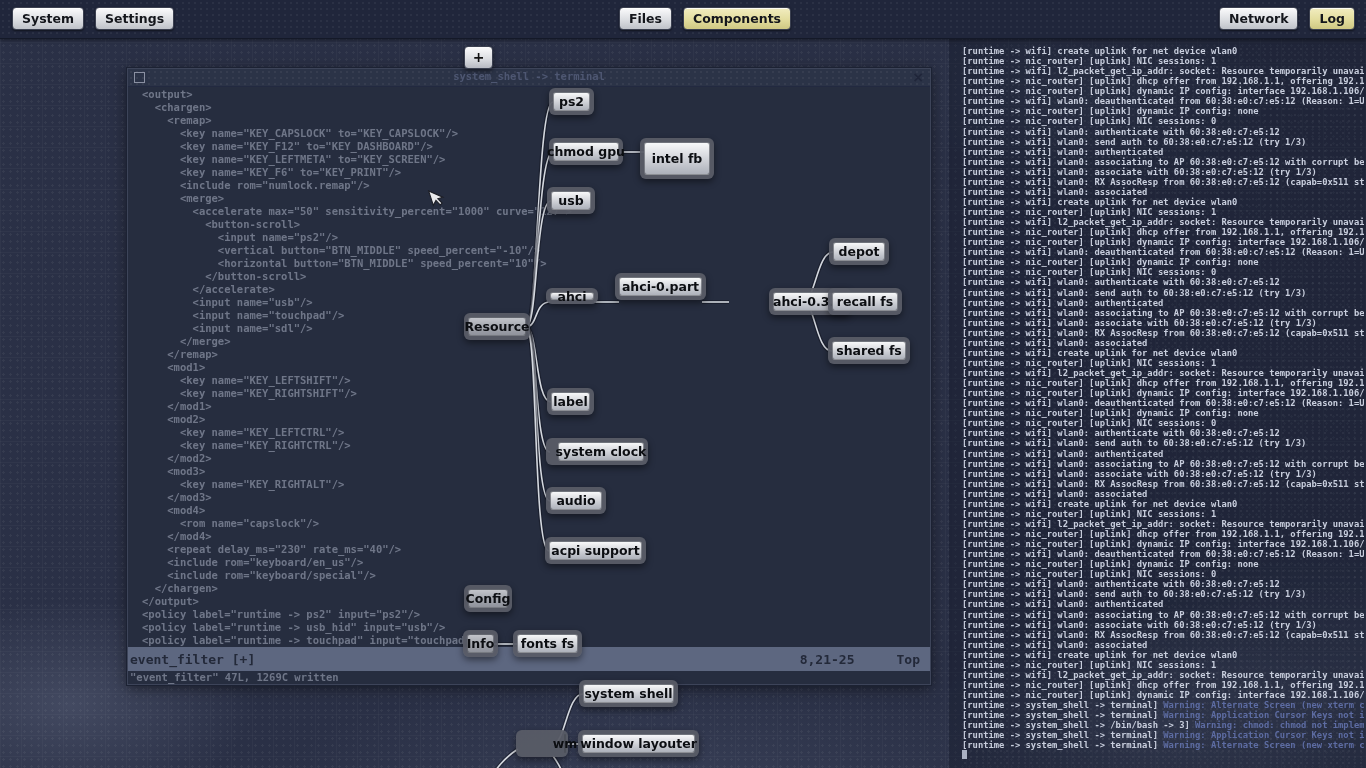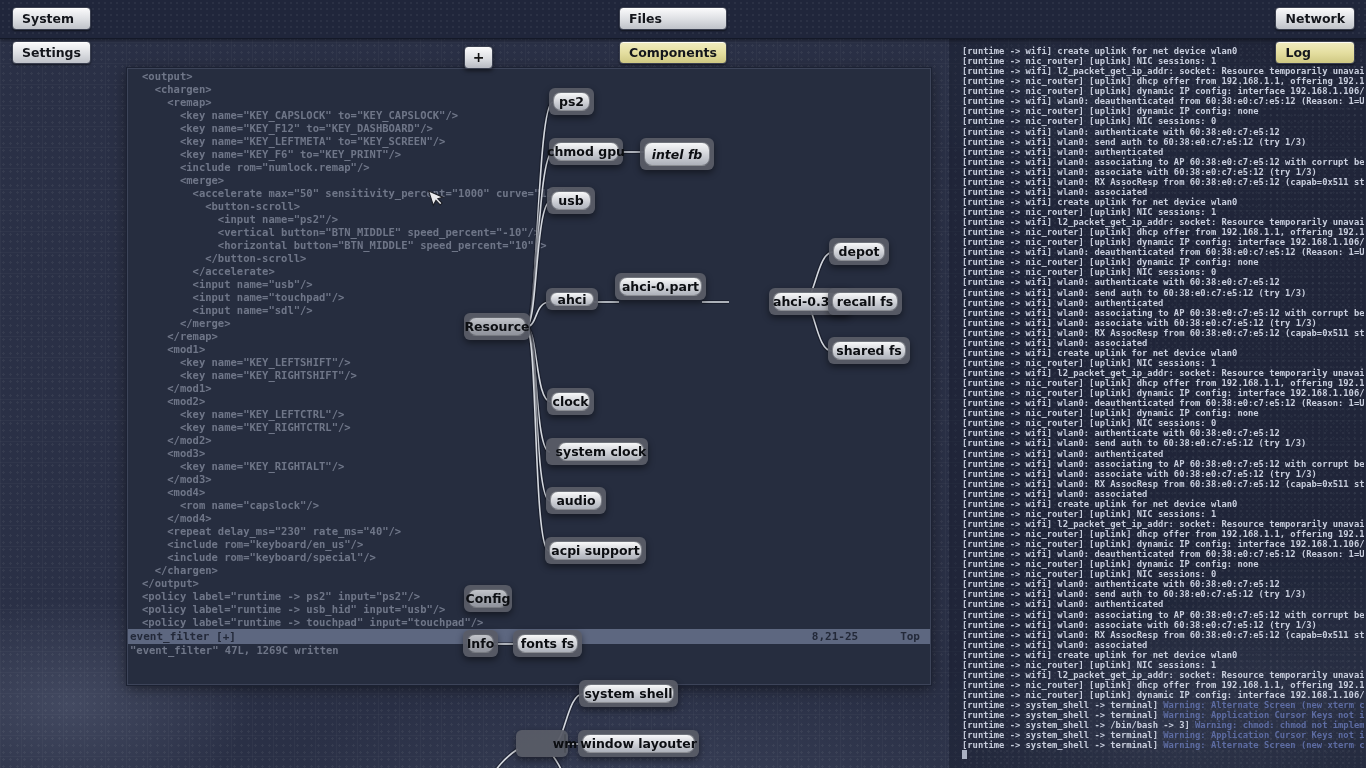--- a/index.html
+++ b/index.html
@@ -14,21 +14,21 @@
       radial-gradient(ellipse 500px 120px at 660px 770px, rgba(160,175,210,.10), transparent 75%),
       radial-gradient(rgba(255,255,255,.05) 1px, transparent 1.2px),
       linear-gradient(rgba(255,255,255,.028) 1px, transparent 1px),
       linear-gradient(90deg, rgba(255,255,255,.028) 1px, transparent 1px);
     background-size:auto,auto,auto,auto,auto,7px 7px,21px 21px,21px 21px;}
   .dots{background-image:radial-gradient(rgba(255,255,255,.05) 1px, transparent 1.2px);background-size:6px 6px;}
 
   
   .topbar{position:absolute;left:0;top:0;width:1366px;height:38px;background-color:#20263b;
     border-bottom:1px solid #141928;box-shadow:0 1px 4px rgba(0,0,0,.45);z-index:30;}
-  .tb-group{position:absolute;top:7px;display:flex;gap:11px;flex-direction:column;}
+  .tb-group{position:absolute;top:7px;display:flex;gap:11px;}
   .tb-left{left:12px;} .tb-center{left:619px;border-radius:10px;} .tb-right{right:11px;}
   .btn{display:inline-block;padding:3px 9px;font-size:12.5px;font-weight:bold;color:#14161c;
     background:linear-gradient(#fbfbfc,#dcdee2 55%,#bfc2c9);border:1px solid #3b4050;border-radius:4px;
     box-shadow:0 1px 2px rgba(0,0,0,.5), inset 0 1px 0 rgba(255,255,255,.8);line-height:15px;cursor:default;}
   .btn.accent{background:linear-gradient(#f2edc0,#e3dd9e 55%,#cfc883);}
 
   
   .log-strip{position:absolute;left:949px;top:38px;right:0;bottom:0;background:rgba(15,21,37,.38);z-index:5;}
   .log{position:absolute;left:962px;top:46px;width:402px;bottom:0;overflow:hidden;z-index:6;
     font-family:"DejaVu Sans Mono",monospace;font-size:8.8px;font-weight:bold;line-height:10.06px;
@@ -40,49 +40,54 @@
   .window{position:absolute;left:127px;top:68px;width:802px;height:615px;z-index:10;
     background-color:#262d3f;border:1px solid #3d4459;outline:1px solid #1c2233;
     box-shadow:0 3px 14px rgba(0,0,0,.5);}
   .titlebar{position:relative;height:17px;background-color:#2b3347;border-bottom:1px solid #222940;}
   .win-title{position:absolute;left:0;right:0;top:1px;text-align:center;
     font-family:"DejaVu Sans Mono",monospace;font-size:10.5px;font-weight:bold;color:#4e5772;}
   .win-icon{position:absolute;left:6px;top:3px;width:9px;height:9px;border:1px solid #8a90a2;}
   .win-close{position:absolute;right:6px;top:0px;font-size:14px;font-weight:bold;color:#20263a;line-height:16px;}
   .term{margin:0;padding:1px 0 0 14px;font-family:"DejaVu Sans Mono",monospace;font-size:10.5px;
     font-weight:bold;line-height:13px;color:#6f7688;white-space:pre;height:559px;overflow:hidden;}
-  .statusbar{height:15px;background:#5d6780;color:#232939;display:flex;align-items:center;
-    font-family:"DejaVu Sans Mono",monospace;font-size:11px;font-weight:bold;line-height:13px;padding:0 10px 0 2px;}
+  .statusbar{height:24px;background:#5d6780;color:#232939;display:flex;align-items:center;
+    font-family:"DejaVu Sans Mono",monospace;font-size:13px;font-weight:bold;line-height:13px;padding:0 10px 0 2px;}
   .sb-file{flex:0 0 auto;} .sb-sp{flex:1 1 auto;} .sb-pos{flex:0 0 auto;margin-right:42px;} .sb-top{flex:0 0 auto;}
   .term-msg,.term-prompt{font-family:"DejaVu Sans Mono",monospace;font-size:10.5px;font-weight:bold;
     line-height:13px;color:#6f7688;white-space:pre;padding-left:2px;}
   .prompt-cursor{display:inline-block;width:7px;height:11px;background:#99a1b3;vertical-align:-2px;}
 
   
   .edges{position:absolute;left:0;top:0;width:1366px;height:768px;z-index:20;pointer-events:none;}
   .node{position:absolute;z-index:21;background:rgba(88,92,102,.95);border-radius:6px;padding:4px;
     box-shadow:0 3px 7px rgba(0,0,0,.45);box-sizing:border-box;}
-  .node-inner{height:100%;border-radius:8px;background:linear-gradient(#f7f8f9,#d6d8dd 45%,#adb1ba);
+  .node-inner{height:100%;border-radius:3px;background:linear-gradient(#f7f8f9,#d6d8dd 45%,#adb1ba);
     color:#0c0e12;font-size:12.5px;font-weight:bold;text-align:center;display:flex;
     align-items:center;justify-content:center;white-space:nowrap;border:1px solid rgba(70,73,82,.6);box-sizing:border-box;}
   .node.dark .node-inner{background:linear-gradient(#c2c4ca,#a8abb2 45%,#8f929b);}
   .plus-btn{position:absolute;left:464px;top:46px;width:29px;height:23px;z-index:21;
     background:linear-gradient(#fbfbfc,#dcdee2 55%,#b7bac2);border:1px solid #3b4050;border-radius:4px;
     box-shadow:0 2px 4px rgba(0,0,0,.5);color:#111;font-size:14px;font-weight:bold;text-align:center;
     line-height:21px;box-sizing:border-box;}
 
   .mouse-cursor{position:absolute;left:427px;top:190px;z-index:40;pointer-events:none;}
 </style>
 </head>
 <body>
 
 <div class="log-strip"></div>
 <div class="log dots" id="log"><div class="log-line"><span>[runtime -&gt; wifi] create uplink for net device wlan0</span></div><div class="log-line"><span>[runtime -&gt; nic_router] [uplink] NIC sessions: 1</span></div><div class="log-line"><span>[runtime -&gt; wifi] l2_packet_get_ip_addr: socket: Resource temporarily unavai</span></div><div class="log-line"><span>[runtime -&gt; nic_router] [uplink] dhcp offer from 192.168.1.1, offering 192.1</span></div><div class="log-line"><span>[runtime -&gt; nic_router] [uplink] dynamic IP config: interface 192.168.1.106/</span></div><div class="log-line"><span>[runtime -&gt; wifi] wlan0: deauthenticated from 60:38:e0:c7:e5:12 (Reason: 1=U</span></div><div class="log-line"><span>[runtime -&gt; nic_router] [uplink] dynamic IP config: none</span></div><div class="log-line"><span>[runtime -&gt; nic_router] [uplink] NIC sessions: 0</span></div><div class="log-line"><span>[runtime -&gt; wifi] wlan0: authenticate with 60:38:e0:c7:e5:12</span></div><div class="log-line"><span>[runtime -&gt; wifi] wlan0: send auth to 60:38:e0:c7:e5:12 (try 1/3)</span></div><div class="log-line"><span>[runtime -&gt; wifi] wlan0: authenticated</span></div><div class="log-line"><span>[runtime -&gt; wifi] wlan0: associating to AP 60:38:e0:c7:e5:12 with corrupt be</span></div><div class="log-line"><span>[runtime -&gt; wifi] wlan0: associate with 60:38:e0:c7:e5:12 (try 1/3)</span></div><div class="log-line"><span>[runtime -&gt; wifi] wlan0: RX AssocResp from 60:38:e0:c7:e5:12 (capab=0x511 st</span></div><div class="log-line"><span>[runtime -&gt; wifi] wlan0: associated</span></div><div class="log-line"><span>[runtime -&gt; wifi] create uplink for net device wlan0</span></div><div class="log-line"><span>[runtime -&gt; nic_router] [uplink] NIC sessions: 1</span></div><div class="log-line"><span>[runtime -&gt; wifi] l2_packet_get_ip_addr: socket: Resource temporarily unavai</span></div><div class="log-line"><span>[runtime -&gt; nic_router] [uplink] dhcp offer from 192.168.1.1, offering 192.1</span></div><div class="log-line"><span>[runtime -&gt; nic_router] [uplink] dynamic IP config: interface 192.168.1.106/</span></div><div class="log-line"><span>[runtime -&gt; wifi] wlan0: deauthenticated from 60:38:e0:c7:e5:12 (Reason: 1=U</span></div><div class="log-line"><span>[runtime -&gt; nic_router] [uplink] dynamic IP config: none</span></div><div class="log-line"><span>[runtime -&gt; nic_router] [uplink] NIC sessions: 0</span></div><div class="log-line"><span>[runtime -&gt; wifi] wlan0: authenticate with 60:38:e0:c7:e5:12</span></div><div class="log-line"><span>[runtime -&gt; wifi] wlan0: send auth to 60:38:e0:c7:e5:12 (try 1/3)</span></div><div class="log-line"><span>[runtime -&gt; wifi] wlan0: authenticated</span></div><div class="log-line"><span>[runtime -&gt; wifi] wlan0: associating to AP 60:38:e0:c7:e5:12 with corrupt be</span></div><div class="log-line"><span>[runtime -&gt; wifi] wlan0: associate with 60:38:e0:c7:e5:12 (try 1/3)</span></div><div class="log-line"><span>[runtime -&gt; wifi] wlan0: RX AssocResp from 60:38:e0:c7:e5:12 (capab=0x511 st</span></div><div class="log-line"><span>[runtime -&gt; wifi] wlan0: associated</span></div><div class="log-line"><span>[runtime -&gt; wifi] create uplink for net device wlan0</span></div><div class="log-line"><span>[runtime -&gt; nic_router] [uplink] NIC sessions: 1</span></div><div class="log-line"><span>[runtime -&gt; wifi] l2_packet_get_ip_addr: socket: Resource temporarily unavai</span></div><div class="log-line"><span>[runtime -&gt; nic_router] [uplink] dhcp offer from 192.168.1.1, offering 192.1</span></div><div class="log-line"><span>[runtime -&gt; nic_router] [uplink] dynamic IP config: interface 192.168.1.106/</span></div><div class="log-line"><span>[runtime -&gt; wifi] wlan0: deauthenticated from 60:38:e0:c7:e5:12 (Reason: 1=U</span></div><div class="log-line"><span>[runtime -&gt; nic_router] [uplink] dynamic IP config: none</span></div><div class="log-line"><span>[runtime -&gt; nic_router] [uplink] NIC sessions: 0</span></div><div class="log-line"><span>[runtime -&gt; wifi] wlan0: authenticate with 60:38:e0:c7:e5:12</span></div><div class="log-line"><span>[runtime -&gt; wifi] wlan0: send auth to 60:38:e0:c7:e5:12 (try 1/3)</span></div><div class="log-line"><span>[runtime -&gt; wifi] wlan0: authenticated</span></div><div class="log-line"><span>[runtime -&gt; wifi] wlan0: associating to AP 60:38:e0:c7:e5:12 with corrupt be</span></div><div class="log-line"><span>[runtime -&gt; wifi] wlan0: associate with 60:38:e0:c7:e5:12 (try 1/3)</span></div><div class="log-line"><span>[runtime -&gt; wifi] wlan0: RX AssocResp from 60:38:e0:c7:e5:12 (capab=0x511 st</span></div><div class="log-line"><span>[runtime -&gt; wifi] wlan0: associated</span></div><div class="log-line"><span>[runtime -&gt; wifi] create uplink for net device wlan0</span></div><div class="log-line"><span>[runtime -&gt; nic_router] [uplink] NIC sessions: 1</span></div><div class="log-line"><span>[runtime -&gt; wifi] l2_packet_get_ip_addr: socket: Resource temporarily unavai</span></div><div class="log-line"><span>[runtime -&gt; nic_router] [uplink] dhcp offer from 192.168.1.1, offering 192.1</span></div><div class="log-line"><span>[runtime -&gt; nic_router] [uplink] dynamic IP config: interface 192.168.1.106/</span></div><div class="log-line"><span>[runtime -&gt; wifi] wlan0: deauthenticated from 60:38:e0:c7:e5:12 (Reason: 1=U</span></div><div class="log-line"><span>[runtime -&gt; nic_router] [uplink] dynamic IP config: none</span></div><div class="log-line"><span>[runtime -&gt; nic_router] [uplink] NIC sessions: 0</span></div><div class="log-line"><span>[runtime -&gt; wifi] wlan0: authenticate with 60:38:e0:c7:e5:12</span></div><div class="log-line"><span>[runtime -&gt; wifi] wlan0: send auth to 60:38:e0:c7:e5:12 (try 1/3)</span></div><div class="log-line"><span>[runtime -&gt; wifi] wlan0: authenticated</span></div><div class="log-line"><span>[runtime -&gt; wifi] wlan0: associating to AP 60:38:e0:c7:e5:12 with corrupt be</span></div><div class="log-line"><span>[runtime -&gt; wifi] wlan0: associate with 60:38:e0:c7:e5:12 (try 1/3)</span></div><div class="log-line"><span>[runtime -&gt; wifi] wlan0: RX AssocResp from 60:38:e0:c7:e5:12 (capab=0x511 st</span></div><div class="log-line"><span>[runtime -&gt; wifi] wlan0: associated</span></div><div class="log-line"><span>[runtime -&gt; wifi] create uplink for net device wlan0</span></div><div class="log-line"><span>[runtime -&gt; nic_router] [uplink] NIC sessions: 1</span></div><div class="log-line"><span>[runtime -&gt; wifi] l2_packet_get_ip_addr: socket: Resource temporarily unavai</span></div><div class="log-line"><span>[runtime -&gt; nic_router] [uplink] dhcp offer from 192.168.1.1, offering 192.1</span></div><div class="log-line"><span>[runtime -&gt; nic_router] [uplink] dynamic IP config: interface 192.168.1.106/</span></div><div class="log-line"><span>[runtime -&gt; system_shell -&gt; terminal] </span><span class="warn">Warning: Alternate Screen (new xterm c</span></div><div class="log-line"><span>[runtime -&gt; system_shell -&gt; terminal] </span><span class="warn">Warning: Application Cursor Keys not i</span></div><div class="log-line"><span>[runtime -&gt; system_shell -&gt; /bin/bash -&gt; 3] </span><span class="warn">Warning: chmod: chmod not implem</span></div><div class="log-line"><span>[runtime -&gt; system_shell -&gt; terminal] </span><span class="warn">Warning: Application Cursor Keys not i</span></div><div class="log-line"><span>[runtime -&gt; system_shell -&gt; terminal] </span><span class="warn">Warning: Alternate Screen (new xterm c</span></div><div><span class="log-cursor"></span></div></div>
 
 <div class="window">
+  <div class="titlebar dots">
+    <span class="win-icon"></span>
+    <span class="win-title">system_shell -&gt; terminal</span>
+    <span class="win-close">×</span>
+  </div>
   <pre class="term" id="term">&lt;output&gt;
   &lt;chargen&gt;
     &lt;remap&gt;
       &lt;key name="KEY_CAPSLOCK" to="KEY_CAPSLOCK"/&gt;
       &lt;key name="KEY_F12" to="KEY_DASHBOARD"/&gt;
       &lt;key name="KEY_LEFTMETA" to="KEY_SCREEN"/&gt;
       &lt;key name="KEY_F6" to="KEY_PRINT"/&gt;
       &lt;include rom="numlock.remap"/&gt;
       &lt;merge&gt;
         &lt;accelerate max="50" sensitivity_percent="1000" curve="127"&gt;
@@ -171,46 +176,46 @@
 <div id="nodes">
     <div class="node dark" style="left: 464px; top: 313px; width: 66px; height: 27px;">
       <div class="node-inner">Resource</div>
     </div>
     <div class="node" style="left: 549px; top: 88px; width: 45px; height: 27px;">
       <div class="node-inner">ps2</div>
     </div>
     <div class="node" style="left: 549px; top: 138px; width: 74px; height: 27px;">
       <div class="node-inner">chmod gpu</div>
     </div>
-    <div class="node" style="left: 640px; top: 138px; width: 74px; height: 32px; font-style: italic;">
+    <div class="node" style="left: 640px; top: 138px; width: 74px; height: 41px;">
       <div class="node-inner">intel fb</div>
     </div>
     <div class="node" style="left: 547px; top: 187px; width: 48px; height: 27px;">
       <div class="node-inner">usb</div>
     </div>
-    <div class="node" style="left: 546px; top: 288px; width: 52px; height: 22px;">
+    <div class="node" style="left: 546px; top: 288px; width: 52px; height: 16px;">
       <div class="node-inner">ahci</div>
     </div>
     <div class="node" style="left: 615px; top: 273px; width: 91px; height: 27px;">
       <div class="node-inner">ahci-0.part</div>
     </div>
     <div class="node" style="left: 725px; top: 288px; width: 82px; height: 27px; margin-left: 44px;">
       <div class="node-inner">ahci-0.3.fs</div>
     </div>
     <div class="node" style="left: 829px; top: 238px; width: 60px; height: 27px;">
       <div class="node-inner">depot</div>
     </div>
     <div class="node" style="left: 828px; top: 288px; width: 74px; height: 27px;">
       <div class="node-inner">recall fs</div>
     </div>
     <div class="node" style="left: 828px; top: 337px; width: 82px; height: 27px;">
       <div class="node-inner">shared fs</div>
     </div>
     <div class="node" style="left: 547px; top: 388px; width: 47px; height: 27px;">
-      <div class="node-inner">clock</div>
+      <div class="node-inner">label</div>
     </div>
     <div class="node" style="left: 546px; top: 438px; width: 102px; height: 27px; padding-left: 12px;">
       <div class="node-inner">system clock</div>
     </div>
     <div class="node" style="left: 546px; top: 487px; width: 60px; height: 27px;">
       <div class="node-inner">audio</div>
     </div>
     <div class="node" style="left: 545px; top: 537px; width: 101px; height: 27px;">
       <div class="node-inner">acpi support</div>
     </div>

